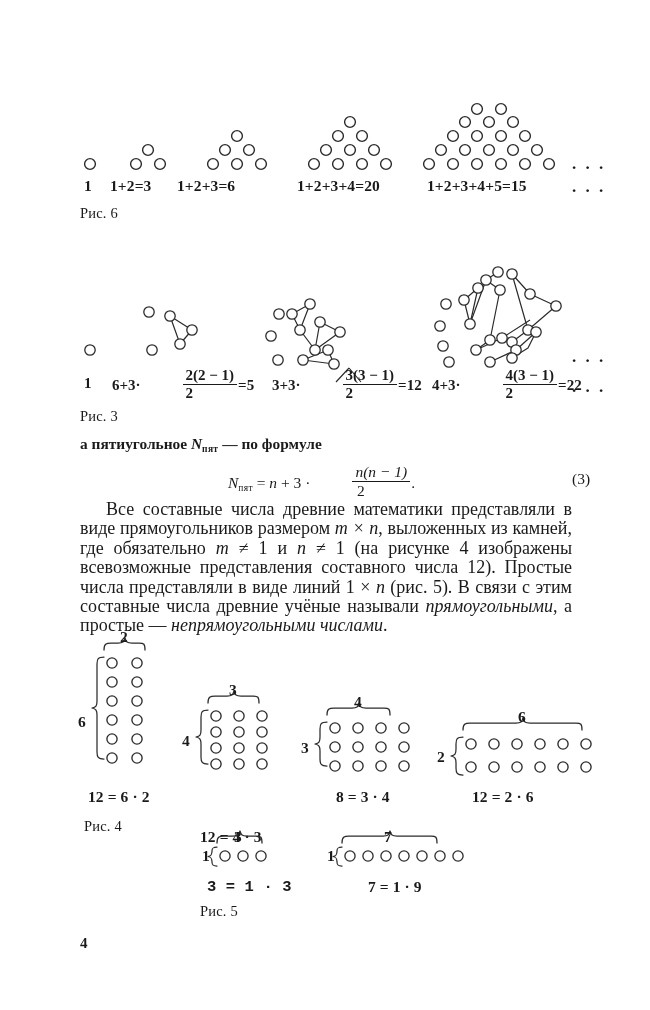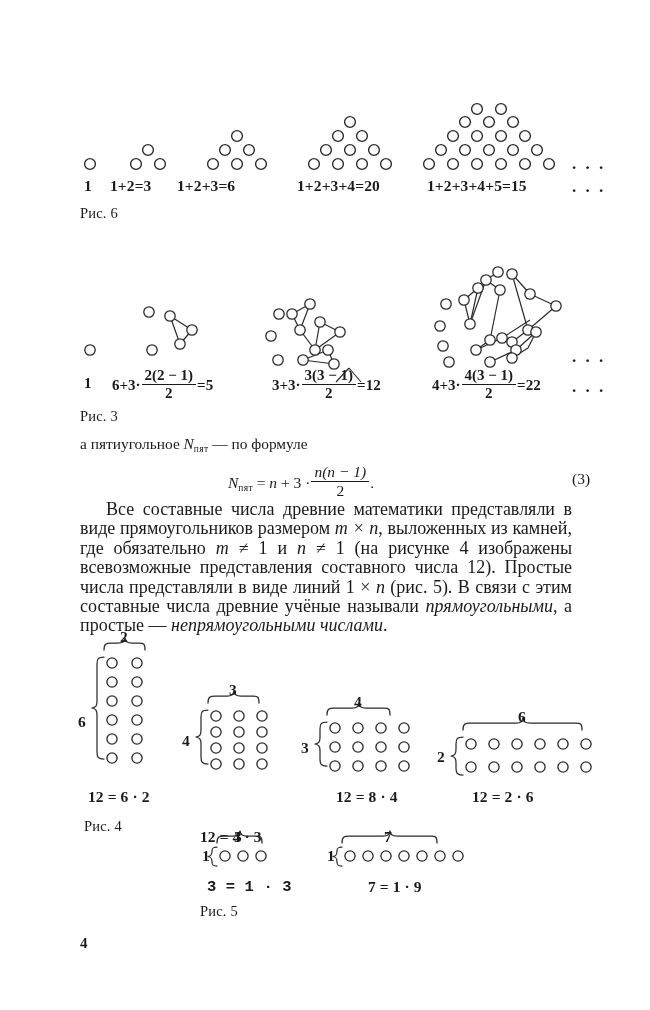--- a/index.html
+++ b/index.html
@@ -65,20 +65,21 @@
     display: inline-block;
     vertical-align: -0.52em;
     text-align: center;
     margin: 0 1px;
   }
   .frac .num {
     display: block;
     padding: 0 3px 0px 3px;
     border-bottom: 1.1px solid #1a1a1a;
     line-height: 1.15;
+    margin-left: 41px;
   }
   .frac .den {
     display: block;
     line-height: 1.15;
     padding-top: 0px;
   }
   .sub {
     font-size: 9.5px;
     vertical-align: -0.32em;
     letter-spacing: .3px;
@@ -289,21 +290,21 @@
   </div>
 
   <div class="abs frac-cap" style="left:432px; top:367px;">
     <span>4+3·</span><span class="frac"><span class="num">4(3 − 1)</span><span class="den">2</span></span><span>=22</span>
   </div>
 
   <div class="abs ellipsis" style="left:572px; top:377px;">. . .</div>
 
   <div class="abs fig-caption" style="left:80px; top:408px;">Рис. 3</div>
 
-  <div class="abs" style="left:80px; top:435px; font-size:15.4px;">
+  <div class="abs" style="left:80px; top:435px; font-size:15.4px;font-weight:bold;">
     <span>а пятиугольное </span><span class="math-i">N</span><span class="sub">пят</span><span>  —  по формуле</span>
   </div>
 
   <div class="formula-line" style="left:228px; top:463px;">
     <span class="math-i">N</span><span class="sub">пят</span>
     <span>=</span>
     <span class="math-i">n</span>
     <span>+</span>
     <span>3</span>
     <span>·</span><span class="frac"><span class="num math-i">n(n − 1)</span><span class="den">2</span></span><span>.</span>
@@ -393,21 +394,21 @@
   <div class="abs dot-label" style="left:120px; top:628px;">2</div>
   <div class="abs dot-label" style="left:78px; top:713px;">6</div>
   <div class="abs dot-label" style="left:88px; top:788px;">12 = 6 · 2</div>
 
   <div class="abs dot-label" style="left:229px; top:681px;">3</div>
   <div class="abs dot-label" style="left:182px; top:732px;">4</div>
   <div class="abs dot-label" style="left:200px; top:828px;">12 = 4 · 3</div>
 
   <div class="abs dot-label" style="left:354px; top:693px;">4</div>
   <div class="abs dot-label" style="left:301px; top:739px;">3</div>
-  <div class="abs dot-label" style="left:336px; top:788px;">12 = 8 · 4</div>
+  <div class="abs dot-label" style="left:336px; top:788px;">8 = 3 · 4</div>
 
   <div class="abs dot-label" style="left:518px; top:708px;">6</div>
   <div class="abs dot-label" style="left:437px; top:748px;">2</div>
   <div class="abs dot-label" style="left:472px; top:788px;">12 = 2 · 6</div>
 
   <div class="abs fig-caption" style="left:84px; top:818px;">Рис. 4</div>
 
   <div class="abs" style="left:0px; top:825px; width:650px; height:60px;">
     <svg width="650" height="60" viewBox="0 0 650 60" aria-hidden="true">
       <g fill="none" stroke="#2b2b2b" stroke-width="1.25" stroke-linecap="round" stroke-linejoin="round">

